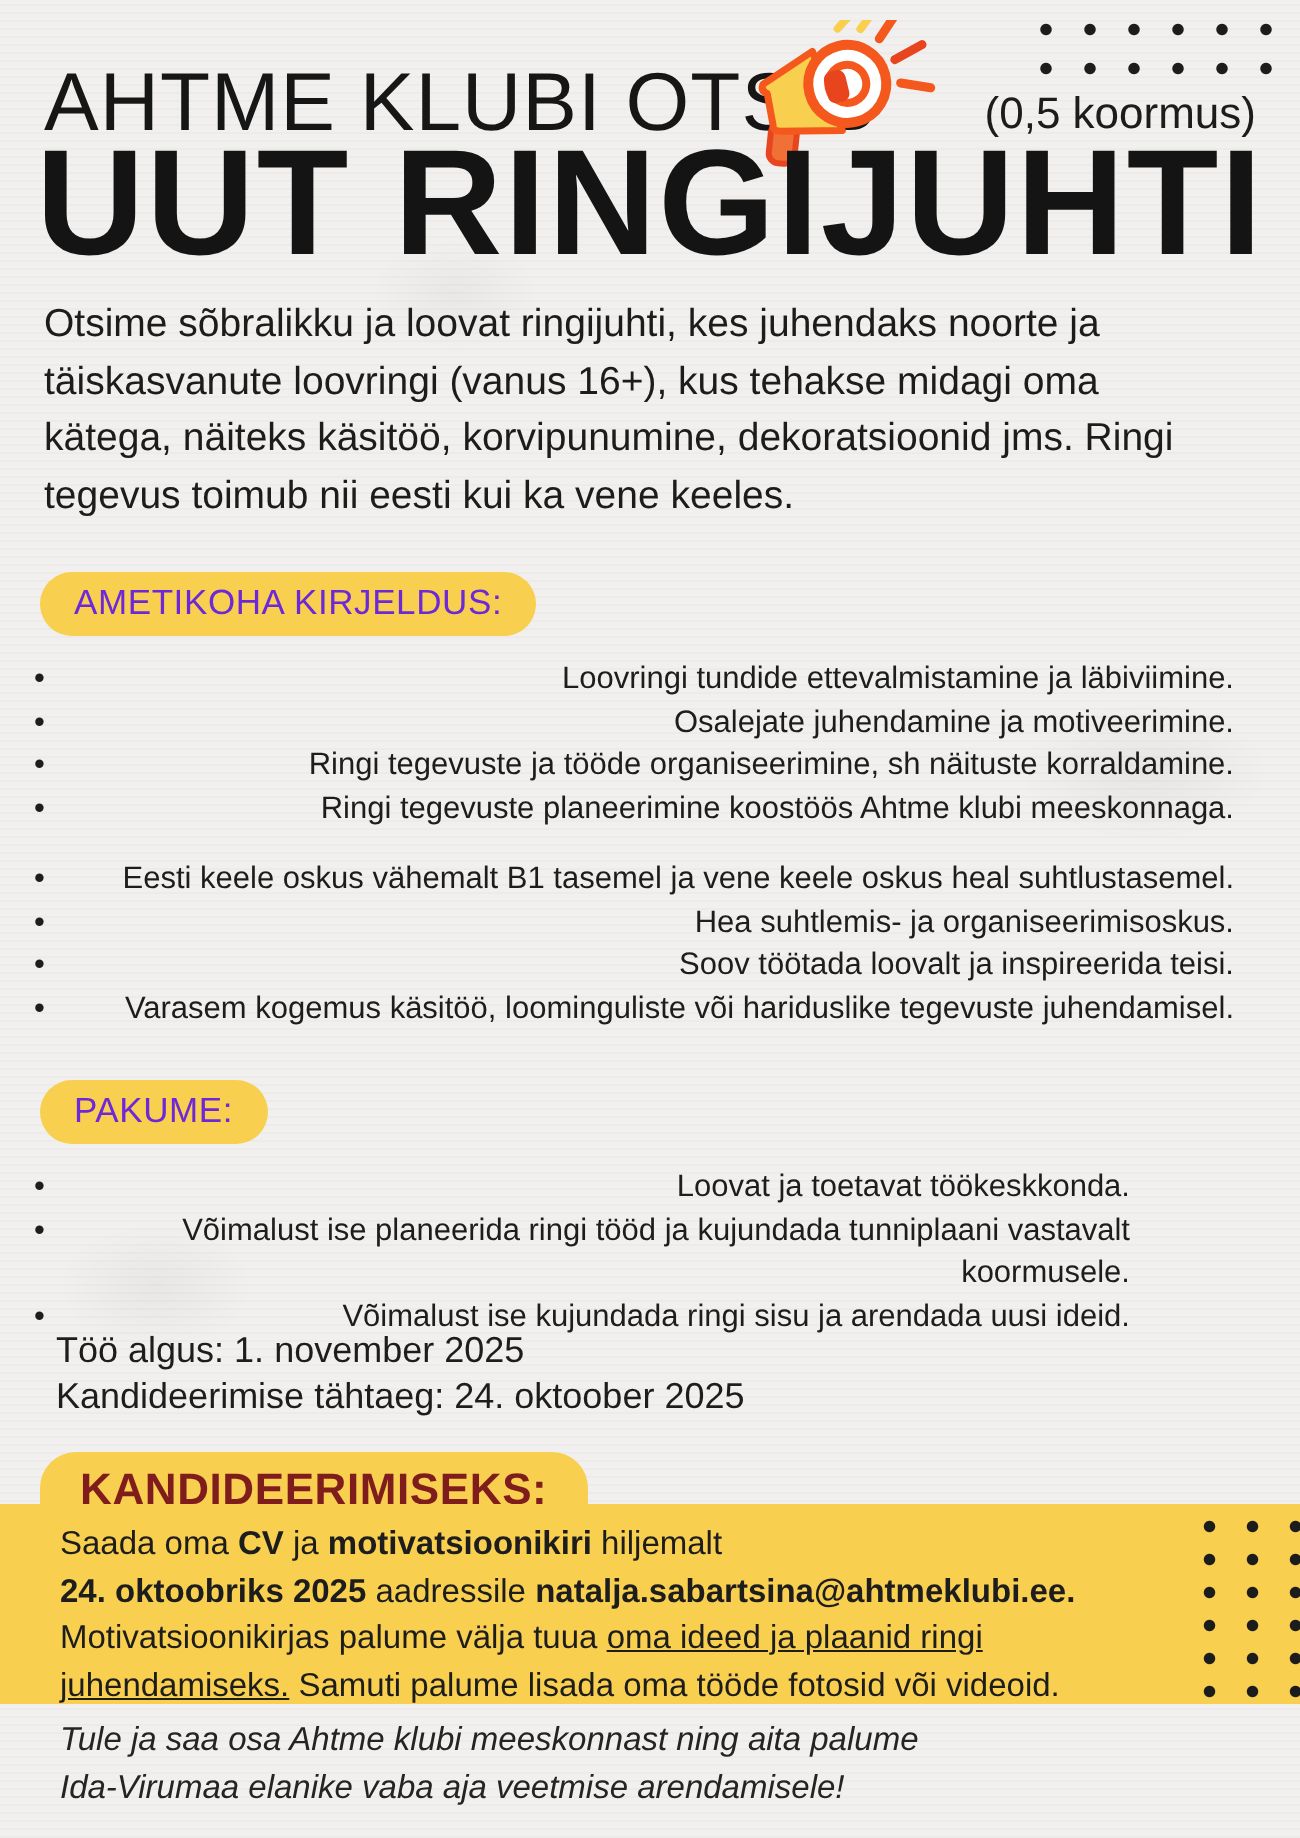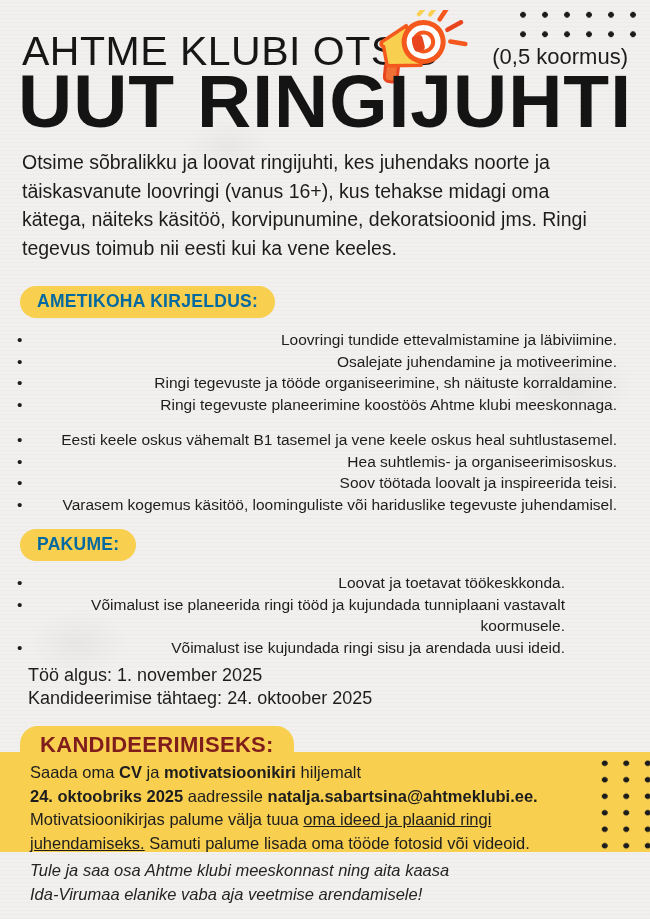--- a/index.html
+++ b/index.html
@@ -31,24 +31,24 @@
     position:absolute;left:18px;top:64px;margin:0;width:625px;
     font-size:75px;font-weight:800;letter-spacing:1px;line-height:1;color:#141414;white-space:nowrap;
   }
   .intro{
     position:absolute;left:22px;top:148px;width:592px;margin:0;
     font-size:19.5px;line-height:28.5px;color:#1c1c1c;
   }
   .section{position:absolute;left:20px;}
   .sec-0{top:286px;}
   .sec-1{top:418px;}
-  .sec-2{top:529px;}
+  .sec-2{top:540px;}
   .pill{
     display:inline-block;background:#f8cf4f;border-radius:18px;
-    padding:5px 17px 6px;font-size:17.5px;font-weight:700;letter-spacing:.3px;color:#0369a1;
+    padding:5px 17px 6px;font-size:17.5px;font-weight:400;letter-spacing:.3px;color:#6d28d9;
   }
   .bullets{list-style:none;margin:11px 0 0 -3px;padding:0;width:600px;
     font-size:15.5px;line-height:21.5px;color:#1d1d1d;}
   .sec-2 .bullets{width:548px;}
   .bullets li{position:relative;padding-left:14px;text-align:right;}
   .bullets li::before{content:"•";position:absolute;left:0;top:0;}
   .dates{position:absolute;left:28px;top:664px;font-size:18px;line-height:22.5px;color:#1d1d1d;}
   .dates p{margin:0;}
   .apply-tab{
     position:absolute;left:20px;top:726px;background:#f8cf4f;border-radius:18px 18px 0 0;
@@ -132,15 +132,15 @@
   </div>
 
   <div class="apply-tab">KANDIDEERIMISEKS:</div>
 
   <div class="apply-box">
     <p class="apply-text"><span>Saada oma </span><span class="b">CV</span><span> ja </span><span class="b">motivatsioonikiri</span><span> hiljemalt</span><br><span class="b">24. oktoobriks 2025</span><span> aadressile </span><span class="b">natalja.sabartsina@ahtmeklubi.ee.</span><br><span>Motivatsioonikirjas palume välja tuua </span><span class="u">oma ideed ja plaanid ringi juhendamiseks.</span><span> Samuti palume lisada oma tööde fotosid või videoid.</span></p>
   </div>
 
   <div class="dots dots-apply"></div>
 
-  <p class="footer"><span>Tule ja saa osa Ahtme klubi meeskonnast ning aita kaasa</span><br><span>Ida-Virumaa elanike vaba aja veetmise arendamisele!</span></p>
+  <p class="footer"><span>Tule ja saa osa Ahtme klubi meeskonnast ning aita palume</span><br><span>Ida-Virumaa elanike vaba aja veetmise arendamisele!</span></p>
 
 </div>
 
 </body></html>

